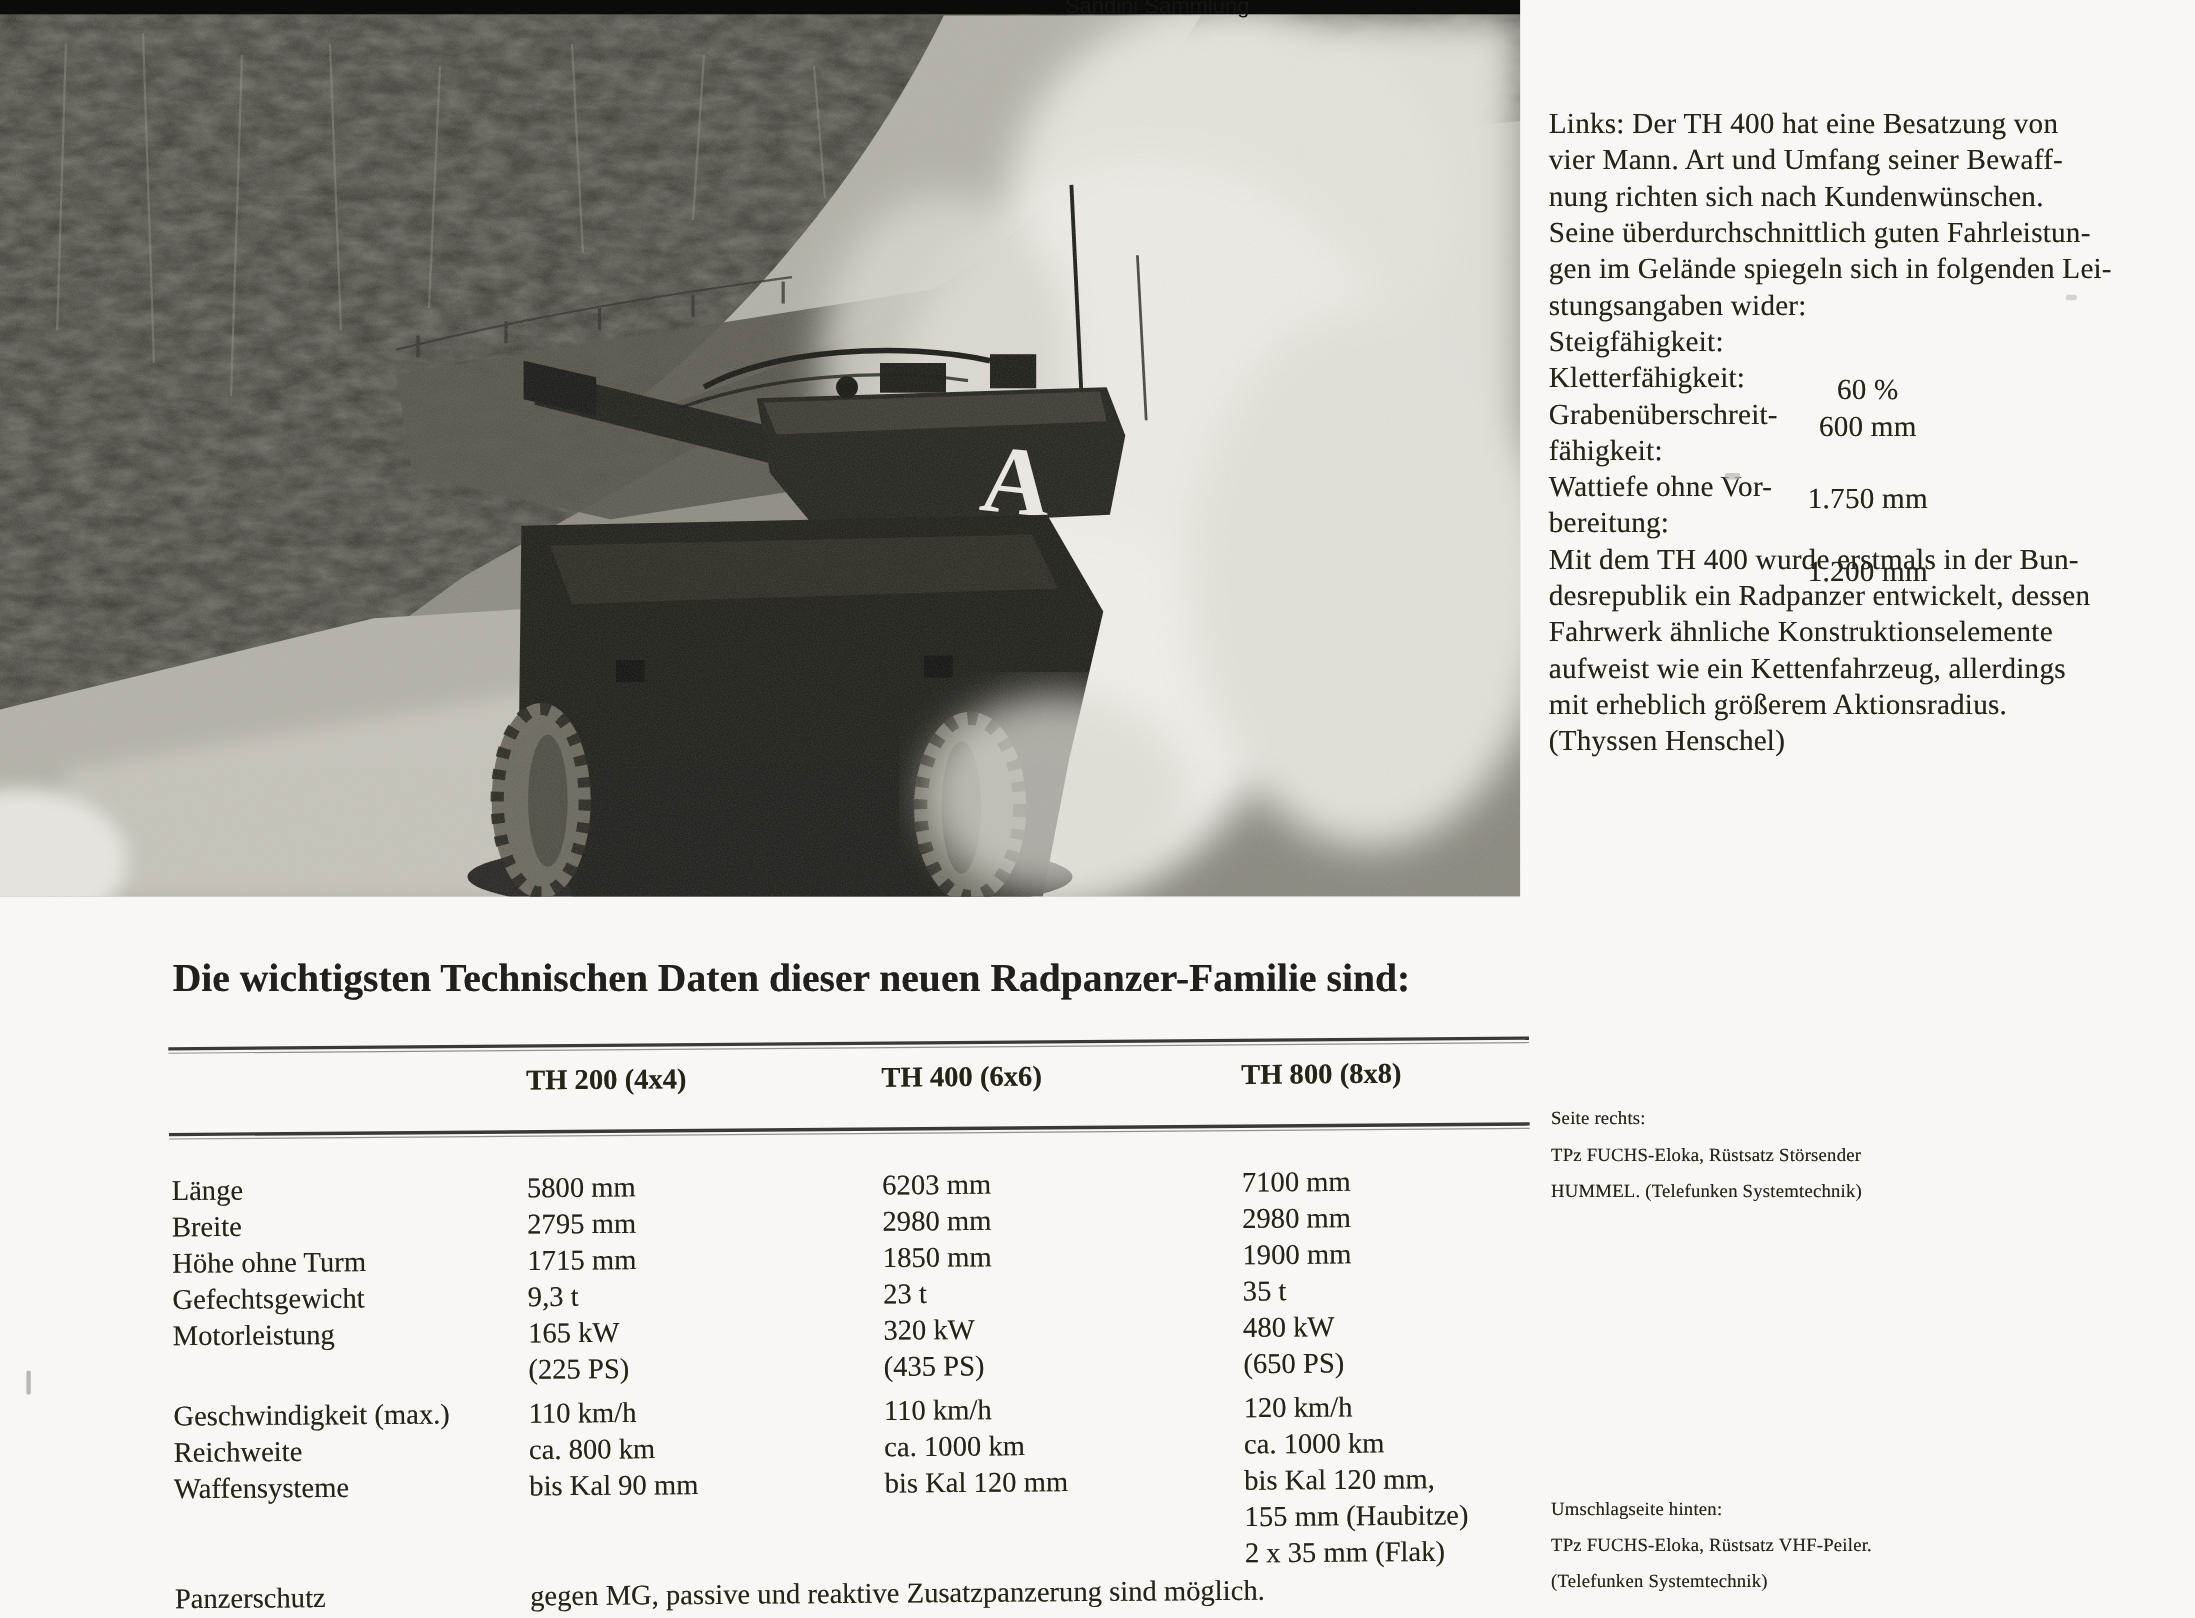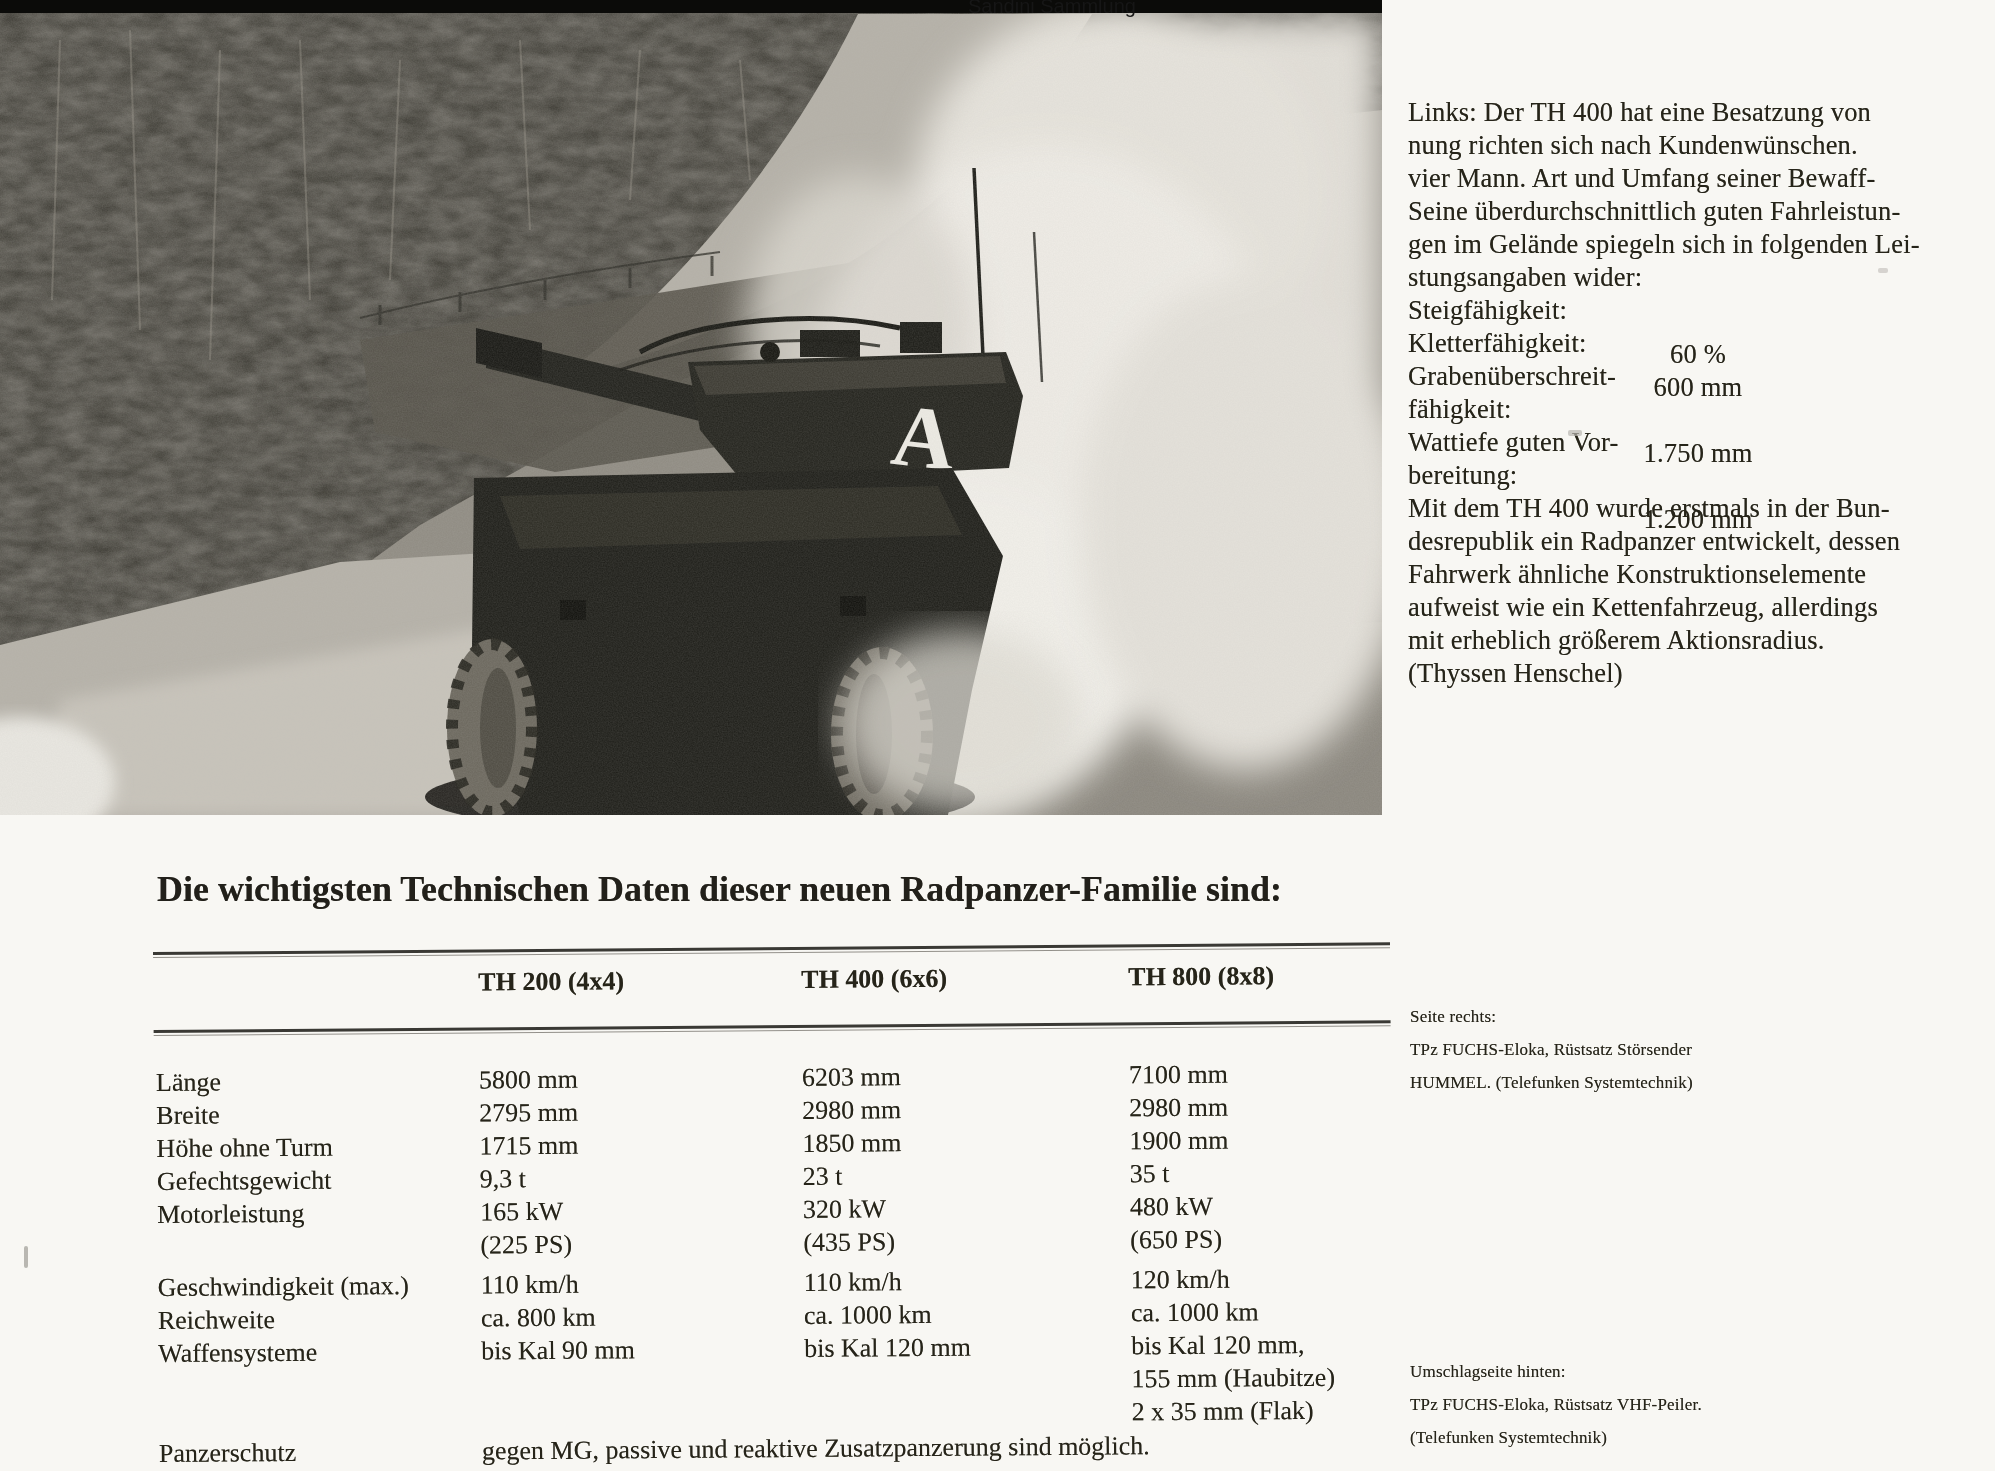--- a/index.html
+++ b/index.html
@@ -169,22 +169,22 @@
 
   <rect x="0" y="0" width="1382" height="815" filter="url(#grain)" opacity="0.4"></rect>
 
   <rect x="0" y="0" width="1382" height="13" fill="#0b0b09"></rect>
 </svg>
 
 <div id="watermark">Sandini Sammlung</div>
 
 <div id="rcol">
   <div class="line">Links: Der TH 400 hat eine Besatzung von</div>
+  <div class="line">vier Mann. Art und Umfang seiner Bewaff-</div>
   <div class="line">nung richten sich nach Kundenwünschen.</div>
-  <div class="line">vier Mann. Art und Umfang seiner Bewaff-</div>
   <div class="line">Seine überdurchschnittlich guten Fahrleistun-</div>
   <div class="line">gen im Gelände spiegeln sich in folgenden Lei-</div>
   <div class="line">stungsangaben wider:</div>
 
   <div class="specline">
     <span>Steigfähigkeit:</span>
     <span class="val">60 %</span>
   </div>
   <div class="specline">
     <span>Kletterfähigkeit:</span>
@@ -192,21 +192,21 @@
   </div>
   <div class="specline">
     <span>Grabenüberschreit-</span>
     <span class="val"></span>
   </div>
   <div class="specline">
     <span>fähigkeit:</span>
     <span class="val">1.750 mm</span>
   </div>
   <div class="specline">
-    <span>Wattiefe guten Vor-</span>
+    <span>Wattiefe ohne Vor-</span>
     <span class="val"></span>
   </div>
   <div class="specline">
     <span>bereitung:</span>
     <span class="val">1.200 mm</span>
   </div>
 
   <div class="line">Mit dem TH 400 wurde erstmals in der Bun-</div>
   <div class="line">desrepublik ein Radpanzer entwickelt, dessen</div>
   <div class="line">Fahrwerk ähnliche Konstruktionselemente</div>

